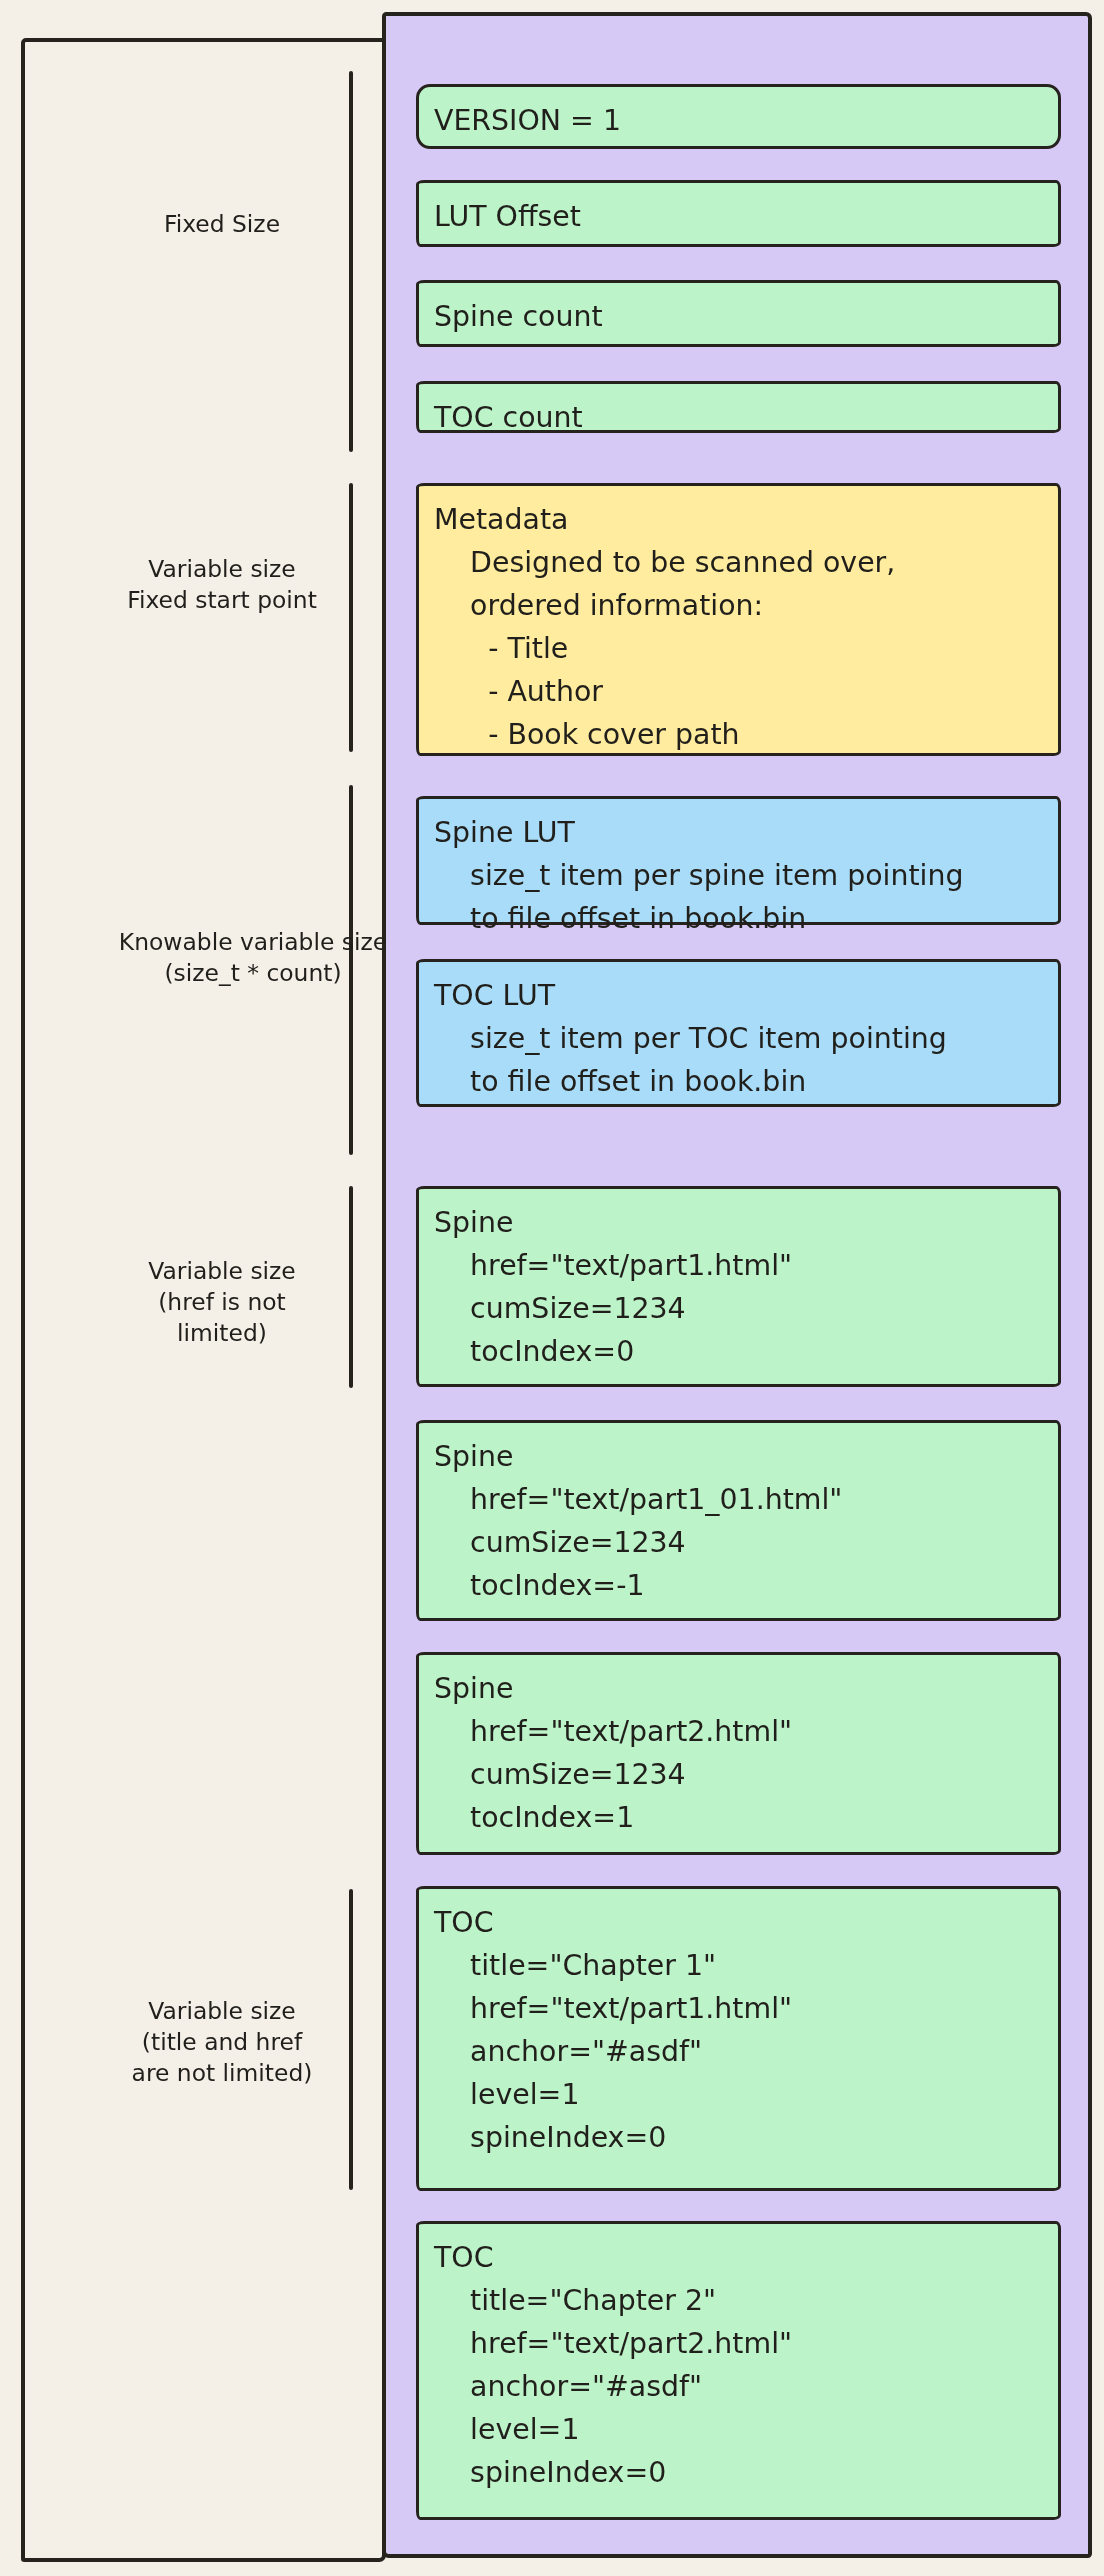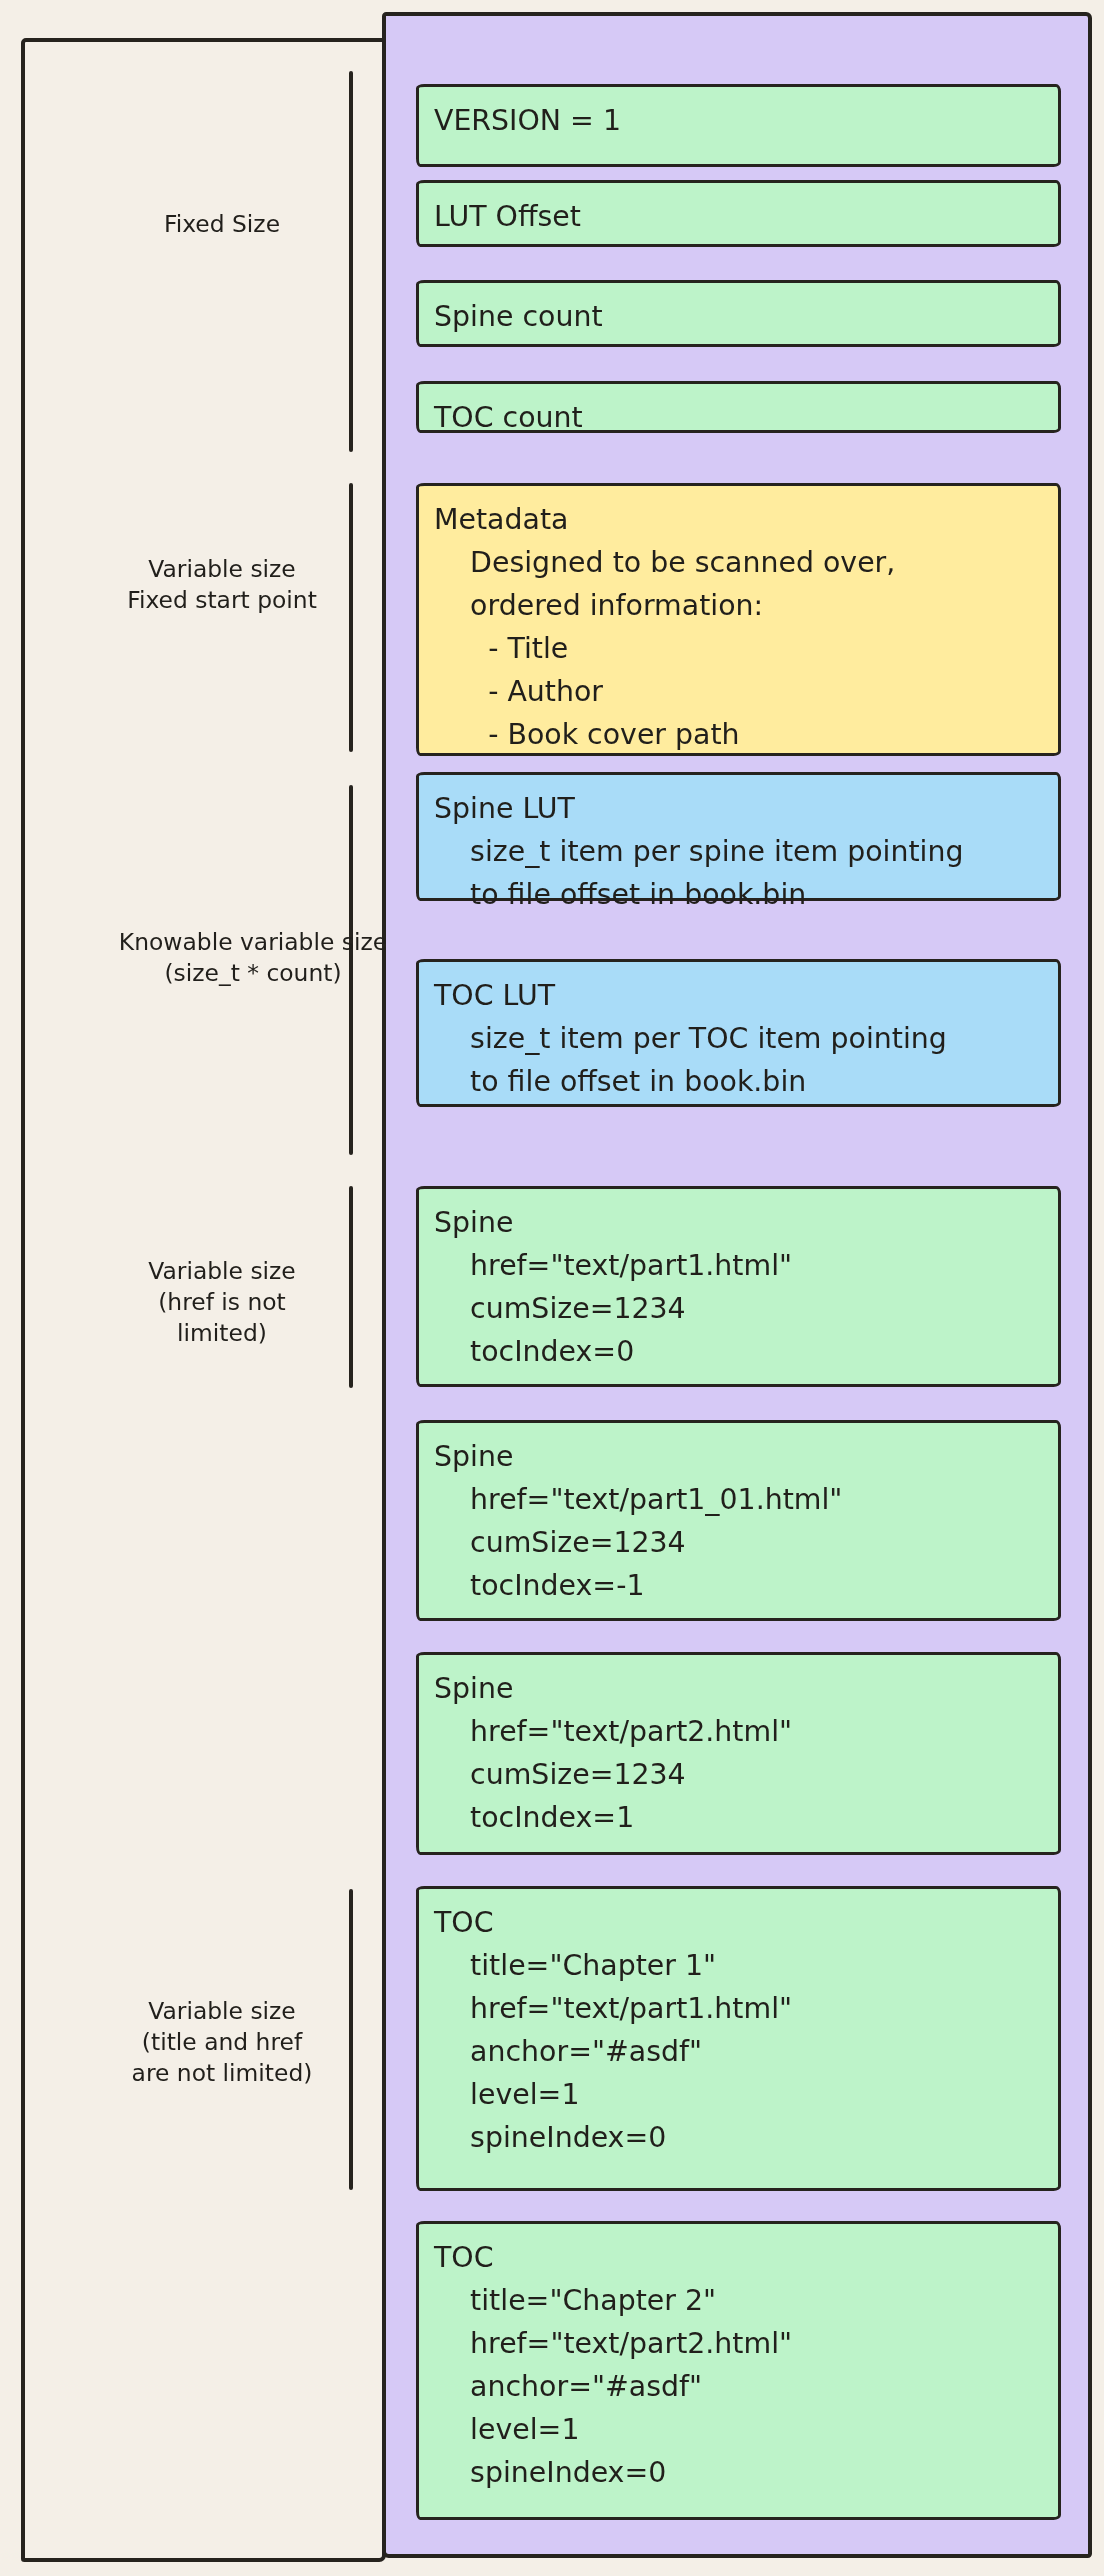--- a/index.html
+++ b/index.html
@@ -59,26 +59,26 @@
   }
   .green  { background: #bdf3c9; }
   .yellow { background: #ffec9e; }
   .blue   { background: #a9dcf8; }
   .box-text {
     padding: 11.7px 5px 0 15px;
     white-space: pre;
     font-size: 28.4px;
     line-height: 43px;
   }
-  .b1  { top: 84px;  height: 83px;  }
+  .b1  { top: 84px;  height: 65px; border-radius: 14px;  }
   .b2  { top: 180px;  height: 67px;  }
   .b3  { top: 280px;  height: 67px;  }
   .b4  { top: 381px;  height: 52px;  }
   .b5  { top: 483px;  height: 273px; }
-  .b6  { top: 772px;  height: 129px; }
+  .b6  { top: 796px;  height: 129px; }
   .b7  { top: 959px; height: 148px; }
   .b8  { top: 1186px; height: 201px; }
   .b9  { top: 1420px; height: 201px; }
   .b10 { top: 1652px; height: 203px; }
   .b11 { top: 1886px; height: 305px; }
   .b12 { top: 2221px; height: 299px; }
   
   .bracket {
     position: absolute;
     left: 349px;

